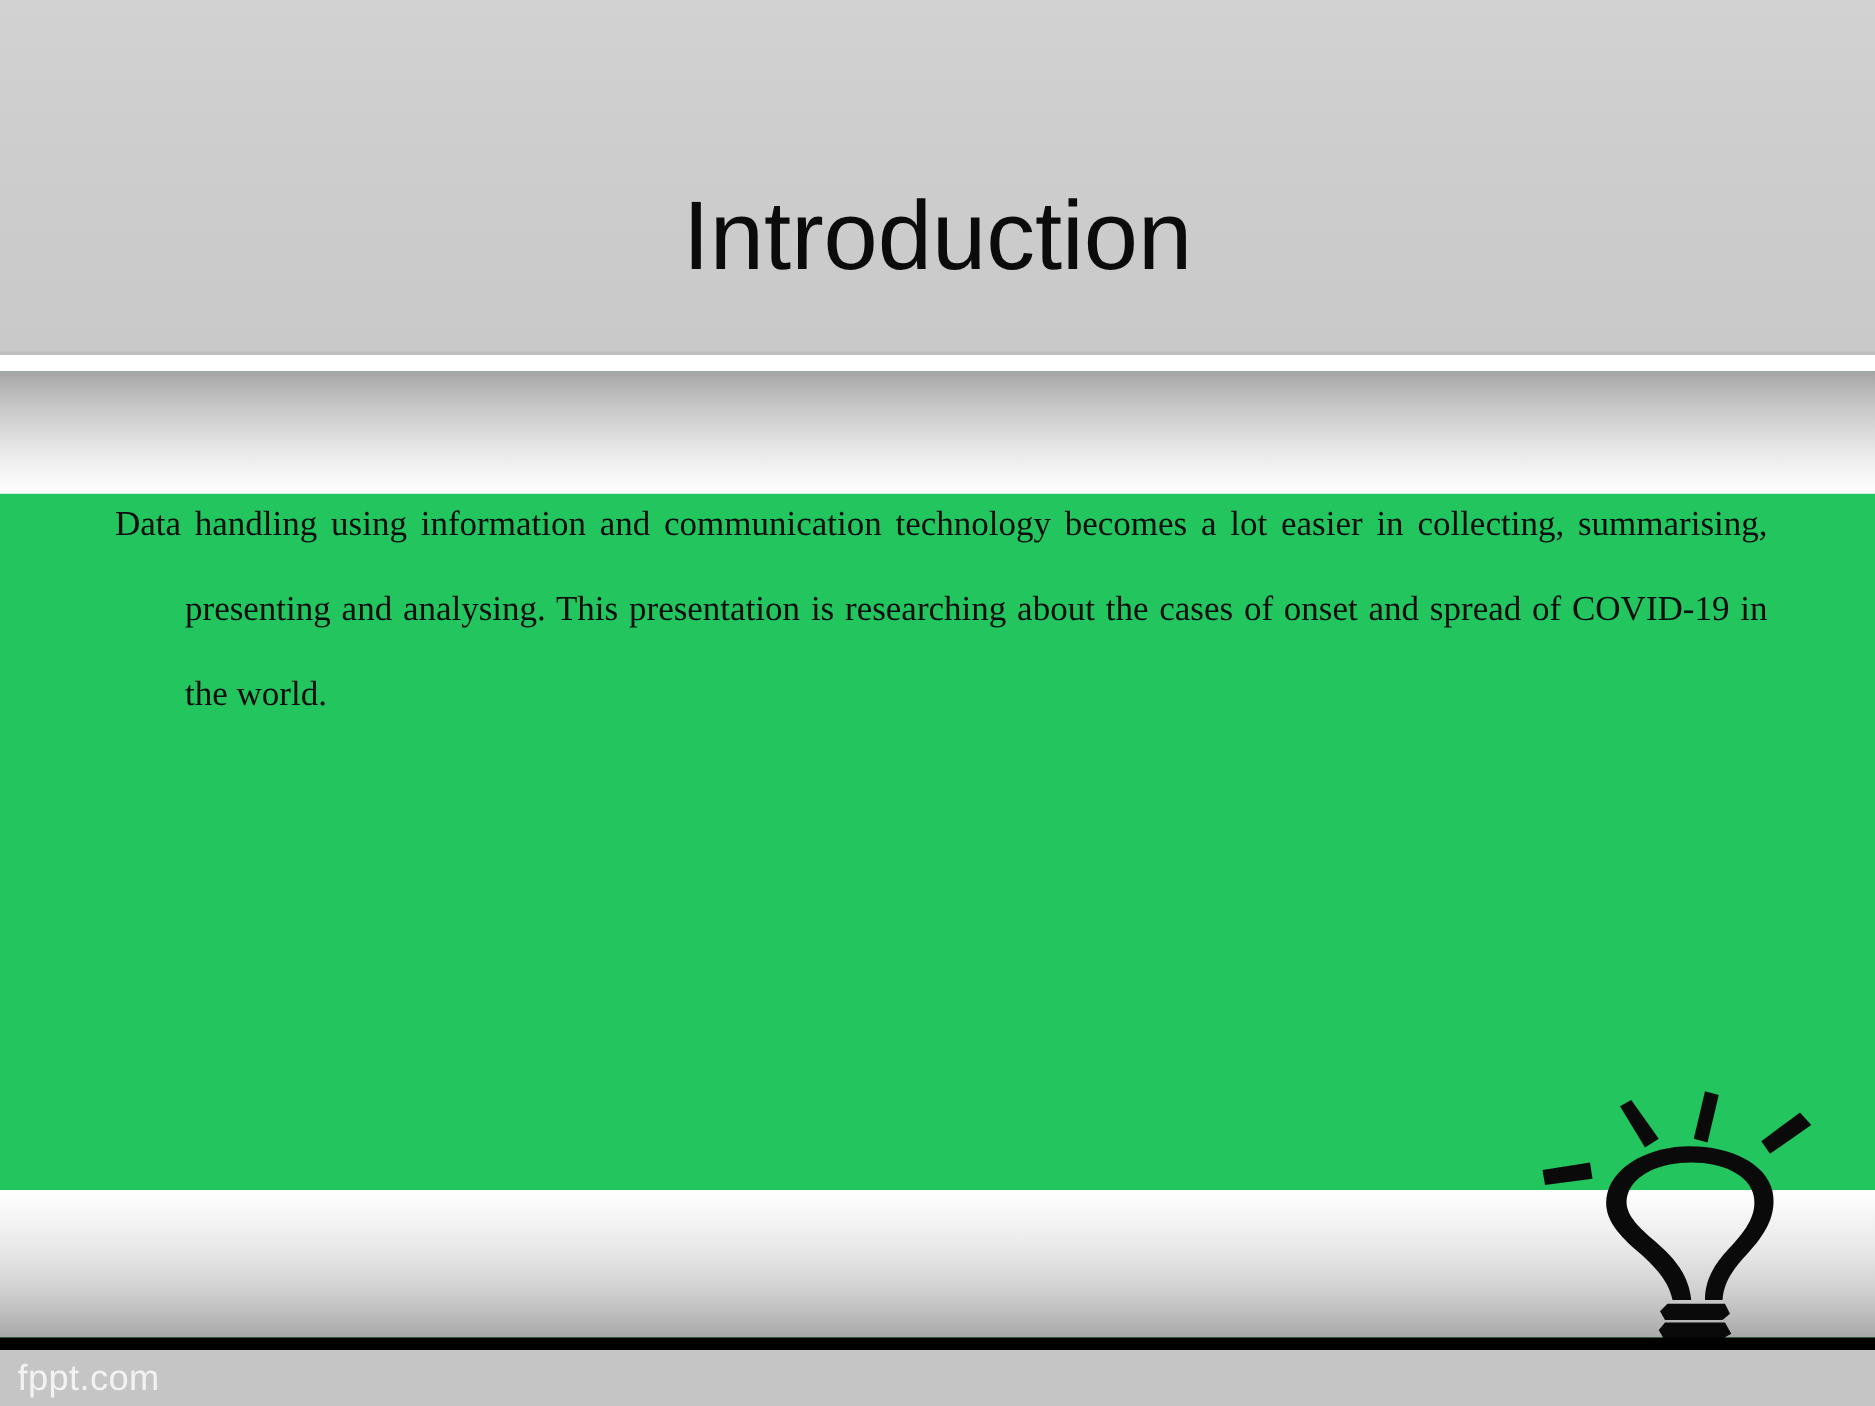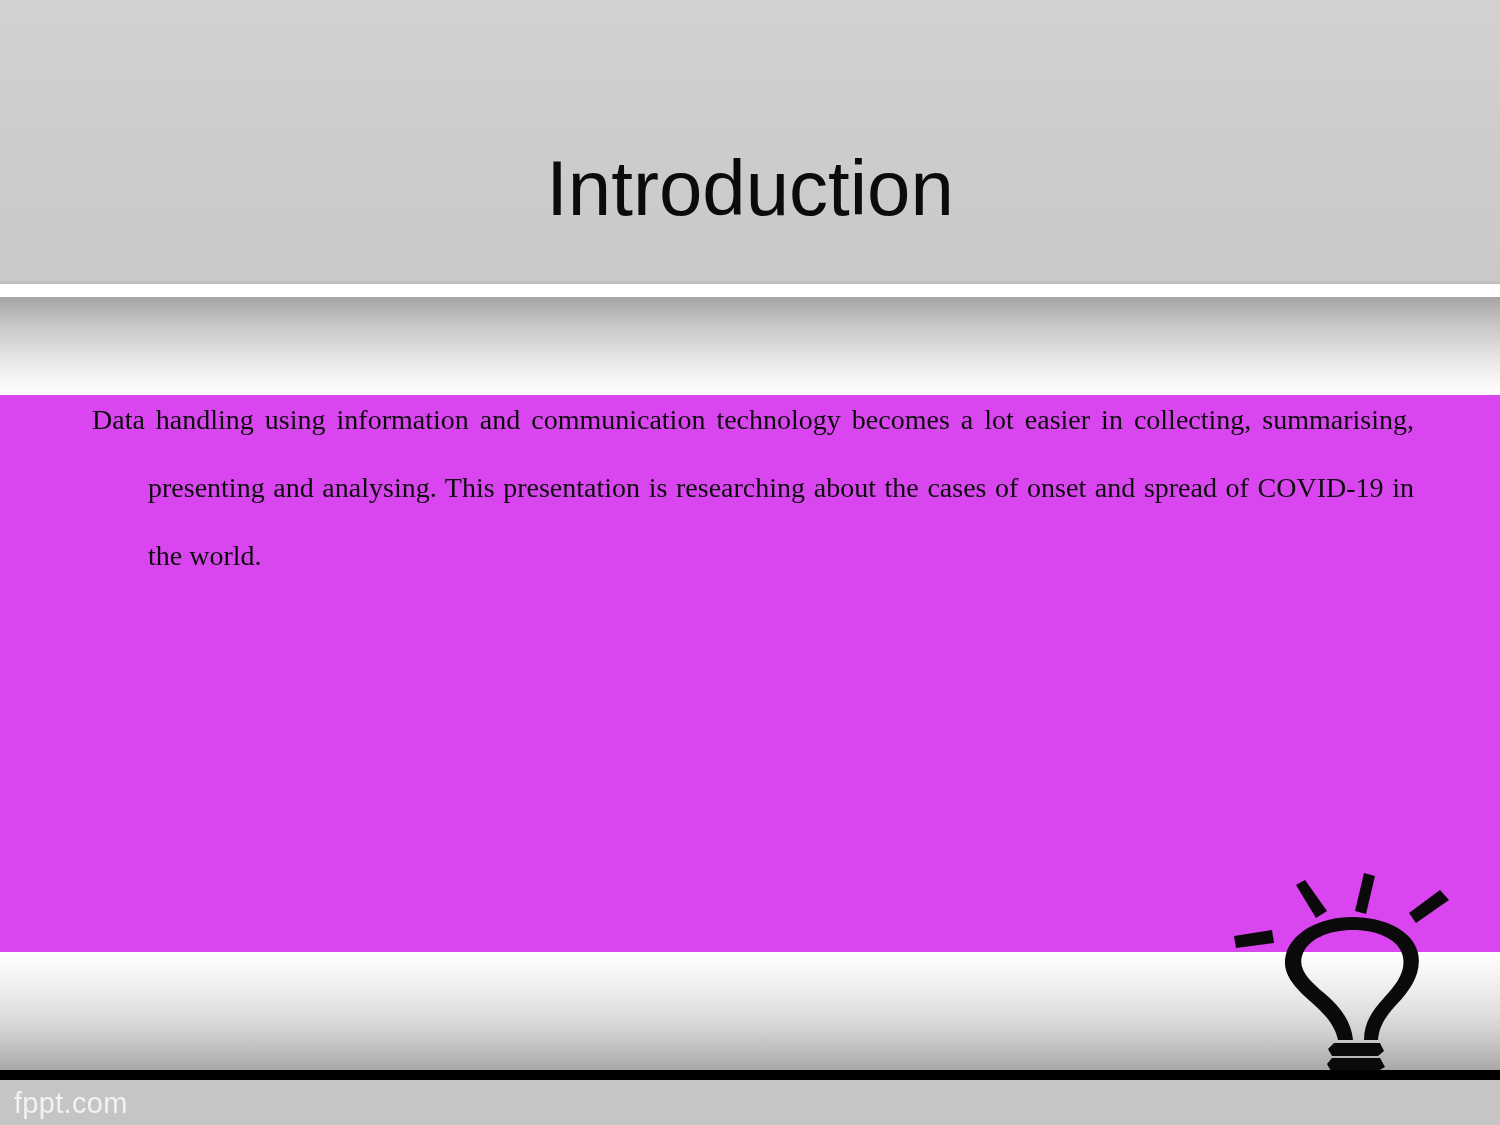--- a/index.html
+++ b/index.html
@@ -7,21 +7,21 @@
     margin: 0;
     padding: 0;
     background: #ffffff;
   }
 
   .slide {
     position: relative;
     width: 1500px;
     height: 1125px;
     overflow: hidden;
-    background: #d946ef;
+    background: #22c55e;
     font-family: "Liberation Sans", sans-serif;
   }
 
   
   .header-band {
     position: absolute;
     left: 0;
     top: 0;
     width: 1500px;
     height: 284px;

